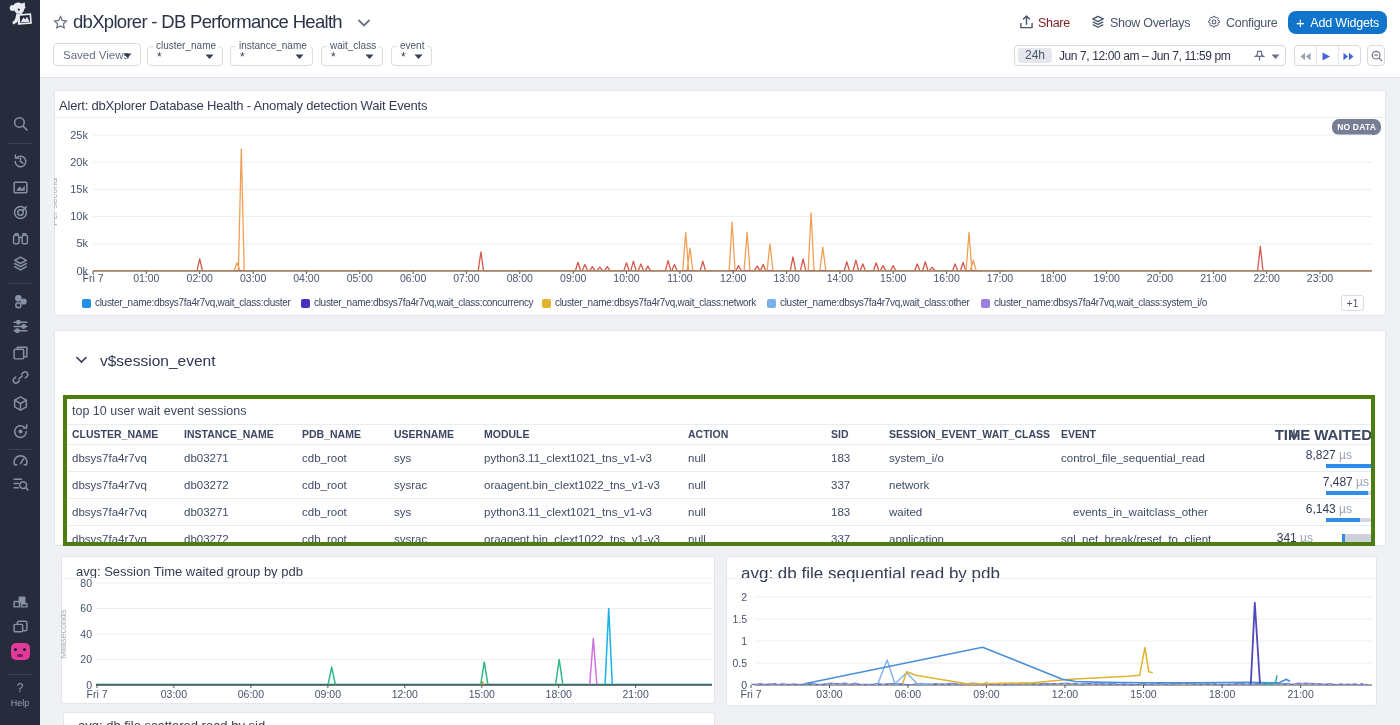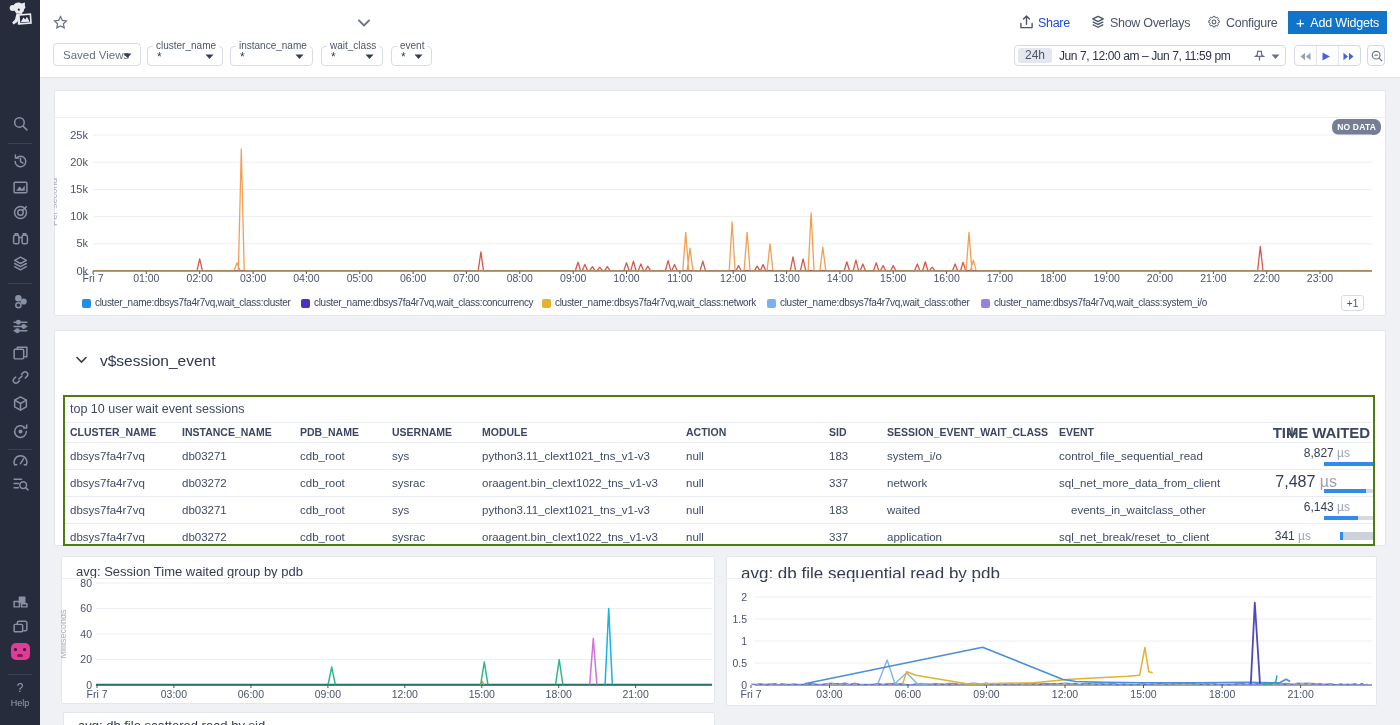--- a/index.html
+++ b/index.html
@@ -1,20 +1,21 @@
 <!DOCTYPE html>
 <html><head><meta charset="utf-8">
 <style>
 * { margin:0; padding:0; box-sizing:border-box; }
 body { width:1400px; height:725px; overflow:hidden; font-family:"Liberation Sans",sans-serif; background:#f0f1f5; position:relative; }
 .w { position:absolute; background:#fff; border:1px solid #e3e6ed; border-radius:2px; }
 </style></head>
 <body>
 
 <div class="w" style="left:54px;top:90px;width:1332px;height:226px">
+  <div style="position:absolute;left:4px;top:7px;font-size:13px;letter-spacing:-0.2px;color:#333c52">Alert: dbXplorer Database Health - Anomaly detection Wait Events</div>
   <div style="position:absolute;left:0;top:26px;width:1330px;height:1px;background:#eef0f4"></div>
   <div style="position:absolute;right:4px;top:28px;background:#757e95;color:#fff;font-size:8.5px;font-weight:bold;padding:3px 5px;border-radius:7px;letter-spacing:.2px">NO DATA</div>
 </div>
 <svg width="1332" height="226" viewBox="54 90 1332 226" style="position:absolute;left:54px;top:90px">
 <text x="88" y="274.5" text-anchor="end" font-size="11" fill="#49536b">0k</text>
     <line x1="93" y1="243.8" x2="1372" y2="243.8" stroke="#eceef3" stroke-width="1"></line>
     <text x="88" y="247.3" text-anchor="end" font-size="11" fill="#49536b">5k</text>
     <line x1="93" y1="216.6" x2="1372" y2="216.6" stroke="#eceef3" stroke-width="1"></line>
     <text x="88" y="220.1" text-anchor="end" font-size="11" fill="#49536b">10k</text>
     <line x1="93" y1="189.4" x2="1372" y2="189.4" stroke="#eceef3" stroke-width="1"></line>
@@ -88,21 +89,21 @@
 <div style="position:absolute;left:994px;top:297px;font-size:10px;letter-spacing:-0.3px;color:#3a455e">cluster_name:dbsys7fa4r7vq,wait_class:system_i/o</div>
 <div style="position:absolute;left:1341px;top:295px;width:23px;height:16px;border:1px solid #d8dce4;border-radius:3px;background:#fff;font-size:10px;color:#4b5569;text-align:center;line-height:15px">+1</div>
 
 <div class="w" style="left:54px;top:330px;width:1332px;height:216px">
   <svg style="position:absolute;left:21px;top:25px" width="11" height="8" viewBox="0 0 11 8" fill="none" stroke="#333c52" stroke-width="1.6" stroke-linecap="round">
       <path d="M1 1.5l4.5 4.5L10 1.5"></path>
     </svg>
   <div style="position:absolute;left:45px;top:21px;font-size:15.5px;font-weight:500;color:#2e3650">v$session_event</div>
 </div>
 
-<div style="position:absolute;left:63px;top:395px;width:1312px;height:151px;background:#fff;border:2px solid #4d7c0f;overflow:hidden">
+<div style="position:absolute;left:63px;top:395px;width:1312px;height:151px;background:#fff;border:4px solid #4d7c0f;overflow:hidden">
   <div style="position:absolute;left:5px;top:0;font-size:12.5px;color:#3d4760;line-height:25px">top 10 user wait event sessions</div>
   <div style="position:absolute;left:0;top:25px;width:1312px;height:1px;background:#e9ecf1"></div>
   <div style="position:absolute;left:0;top:25px;width:1312px;height:21px;font-size:10.5px;font-weight:bold;color:#3c4660;line-height:21px;border-bottom:1px solid #e9ecf1">
     <span style="position:absolute;left:5px">CLUSTER_NAME</span>
       <span style="position:absolute;left:117px">INSTANCE_NAME</span>
       <span style="position:absolute;left:235px">PDB_NAME</span>
       <span style="position:absolute;left:327px">USERNAME</span>
       <span style="position:absolute;left:417px">MODULE</span>
       <span style="position:absolute;left:621px">ACTION</span>
       <span style="position:absolute;left:764px">SID</span>
@@ -130,22 +131,21 @@
     </div>
 <div style="position:absolute;left:0;top:73px;width:1312px;height:27px;border-bottom:1px solid #e9ecf1;font-size:11.5px;color:#3e4a66">
       <span style="position:absolute;left:5px;top:0;line-height:27px">dbsys7fa4r7vq</span>
       <span style="position:absolute;left:117px;top:0;line-height:27px">db03272</span>
       <span style="position:absolute;left:235px;top:0;line-height:27px">cdb_root</span>
       <span style="position:absolute;left:327px;top:0;line-height:27px">sysrac</span>
       <span style="position:absolute;left:417px;top:0;line-height:27px">oraagent.bin_clext1022_tns_v1-v3</span>
       <span style="position:absolute;left:621px;top:0;line-height:27px">null</span>
       <span style="position:absolute;left:764px;top:0;line-height:27px">337</span>
       <span style="position:absolute;left:822px;top:0;line-height:27px">network</span>
-      <span style="position:absolute;left:994px;top:0;line-height:27px">sql_net_more_data_from_client</span>
-      <span style="position:absolute;right:40px;top:3px;font-size:16px;color:#333c52">7,487 <span style="color:#9aa2b5">µs</span></span>
+      <span style="position:absolute;right:10px;top:3px;font-size:12px;color:#333c52">7,487 <span style="color:#9aa2b5">µs</span></span>
       <div style="position:absolute;left:1259px;top:19px;width:49px;height:4px;background:#d4d9e2">
         <div style="height:4px;width:42px;background:#2d8de8"></div>
       </div>
     </div>
 <div style="position:absolute;left:0;top:100px;width:1312px;height:27px;border-bottom:1px solid #e9ecf1;font-size:11.5px;color:#3e4a66">
       <span style="position:absolute;left:5px;top:0;line-height:27px">dbsys7fa4r7vq</span>
       <span style="position:absolute;left:117px;top:0;line-height:27px">db03271</span>
       <span style="position:absolute;left:235px;top:0;line-height:27px">cdb_root</span>
       <span style="position:absolute;left:327px;top:0;line-height:27px">sys</span>
       <span style="position:absolute;left:417px;top:0;line-height:27px">python3.11_clext1021_tns_v1-v3</span>
@@ -259,20 +259,21 @@
 </svg>
 
 <div class="w" style="left:63px;top:712px;width:652px;height:40px">
   <div style="position:absolute;left:14px;top:5px;font-size:13px;color:#333c52">avg: db file scattered read by sid</div>
 </div>
 
 <div style="position:absolute;left:40px;top:0;width:1360px;height:78px;background:#fff;border-bottom:1px solid #dfe2e8">
   <svg style="position:absolute;left:13px;top:15px" width="15" height="15" viewBox="0 0 24 24" fill="none" stroke="#6a7285" stroke-width="2">
       <path d="M12 2.5l2.9 6 6.6.9-4.8 4.6 1.2 6.5L12 17.4 6.1 20.5l1.2-6.5L2.5 9.4l6.6-.9z"></path>
     </svg>
+  <div style="position:absolute;left:33px;top:11px;font-size:18.5px;letter-spacing:-0.7px;color:#2c3347">dbXplorer - DB Performance Health</div>
   <svg style="position:absolute;left:318px;top:19px" width="12" height="8" viewBox="0 0 12 8" fill="none" stroke="#6a7285" stroke-width="1.8" stroke-linecap="round">
       <path d="M1 1.5l5 5 5-5"></path>
     </svg>
 
   <div style="position:absolute;left:13px;top:43px;width:88px;height:23px;border:1px solid #d8dce4;border-radius:4px;background:#fff">
     <span style="position:absolute;left:9px;top:4.5px;font-size:11.5px;color:#656e82">Saved Views</span>
     <svg style="position:absolute;right:8px;top:9px" width="9" height="6" viewBox="0 0 9 6">
         <path d="M0.5 0.5L4.5 5L8.5 0.5z" fill="#333c52"></path>
       </svg>
   </div>
@@ -303,32 +304,32 @@
 <span style="position:absolute;left:9px;top:3px;font-size:12px;color:#333c52">*</span>
 <svg style="position:absolute;right:8px;top:7px" width="9" height="6" viewBox="0 0 9 6">
       <path d="M0.5 0.5L4.5 5L8.5 0.5z" fill="#333c52"></path>
     </svg>
 </div>
 
 <svg style="position:absolute;left:1019px;top:15px" width="15" height="14" viewBox="0 0 16 15" fill="none" stroke="#4b5569" stroke-width="1.5" stroke-linecap="round" stroke-linejoin="round">
     <path d="M2 9v4.5h12V9"></path>
     <path d="M8 10V1.5M4.8 4.2L8 1l3.2 3.2"></path>
   </svg>
-<div style="position:absolute;left:1038px;top:16px;font-size:12.5px;letter-spacing:-0.3px;color:#1d4ed8">Share</div>
+<div style="position:absolute;left:1038px;top:16px;font-size:12.5px;letter-spacing:-0.3px;color:#7f1d1d">Share</div>
 <svg style="position:absolute;left:1091px;top:15px" width="14" height="14" viewBox="0 0 16 16" fill="none" stroke="#4b5569" stroke-width="1.5" stroke-linejoin="round">
     <path d="M8 1.5l6 3-6 3-6-3z"></path>
     <path d="M2 7.8l6 3 6-3M2 11l6 3 6-3"></path>
   </svg>
 <div style="position:absolute;left:1110px;top:16px;font-size:12.5px;letter-spacing:-0.3px;color:#4b5569">Show Overlays</div>
 <svg style="position:absolute;left:1207px;top:15px" width="14" height="14" viewBox="0 0 20 20" fill="#4b5569">
     <path d="M10 6.5A3.5 3.5 0 1 0 10 13.5 3.5 3.5 0 0 0 10 6.5zm0 5.5a2 2 0 1 1 0-4 2 2 0 0 1 0 4z"></path>
     <path d="M17.5 8.2l-1.6-.3a6 6 0 0 0-.6-1.5l1-1.4-1.8-1.8-1.4 1a6 6 0 0 0-1.5-.6l-.3-1.6H8.7l-.3 1.6a6 6 0 0 0-1.5.6l-1.4-1-1.8 1.8 1 1.4a6 6 0 0 0-.6 1.5l-1.6.3v2.6l1.6.3a6 6 0 0 0 .6 1.5l-1 1.4 1.8 1.8 1.4-1a6 6 0 0 0 1.5.6l.3 1.6h2.6l.3-1.6a6 6 0 0 0 1.5-.6l1.4 1 1.8-1.8-1-1.4a6 6 0 0 0 .6-1.5l1.6-.3z" fill="none" stroke="#4b5569" stroke-width="1.4"></path>
   </svg>
 <div style="position:absolute;left:1226px;top:16px;font-size:12.5px;letter-spacing:-0.3px;color:#4b5569">Configure</div>
-<div style="position:absolute;left:1288px;top:11px;width:99px;height:23px;background:#1174cb;border-radius:0;color:#fff;font-size:12.5px;letter-spacing:-0.2px;text-align:center;line-height:23px"><span style="font-size:15px;vertical-align:-1px">+</span>&nbsp; Add Widgets</div>
+<div style="position:absolute;left:1288px;top:11px;width:99px;height:23px;background:#1174cb;border-radius:8px;color:#fff;font-size:12.5px;letter-spacing:-0.2px;text-align:center;line-height:23px"><span style="font-size:15px;vertical-align:-1px">+</span>&nbsp; Add Widgets</div>
 
 <div style="position:absolute;left:1014px;top:45px;width:272px;height:21px;border:1px solid #d4d8e2;border-radius:4px;background:#fff">
   <div style="position:absolute;left:3px;top:2px;width:34px;height:15px;background:#e4e7ed;border-radius:3px;font-size:12px;color:#4b5569;text-align:center;line-height:15px">24h</div>
   <div style="position:absolute;left:44px;top:3px;font-size:12px;letter-spacing:-0.4px;color:#2e3448;font-weight:500">Jun 7, 12:00 am – Jun 7, 11:59 pm</div>
   <svg style="position:absolute;left:239px;top:4px" width="11" height="12" viewBox="0 0 12 13" fill="none" stroke="#6a7285" stroke-width="1.4">
       <path d="M4 1.5h4l.5 4 2 1.5H1.5l2-1.5z"></path>
       <line x1="6" y1="7" x2="6" y2="11.5"></line>
     </svg>
   <svg style="position:absolute;right:5px;top:8px" width="9" height="6" viewBox="0 0 9 6">
       <path d="M0.5 0.5L4.5 5L8.5 0.5z" fill="#6a7285"></path>

